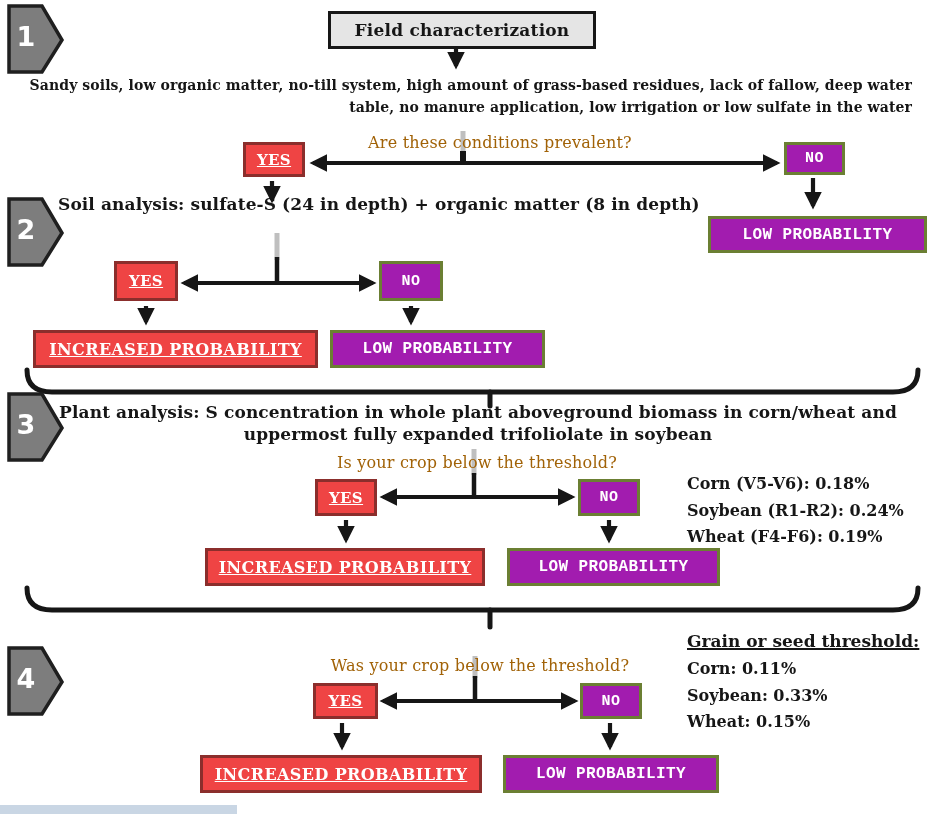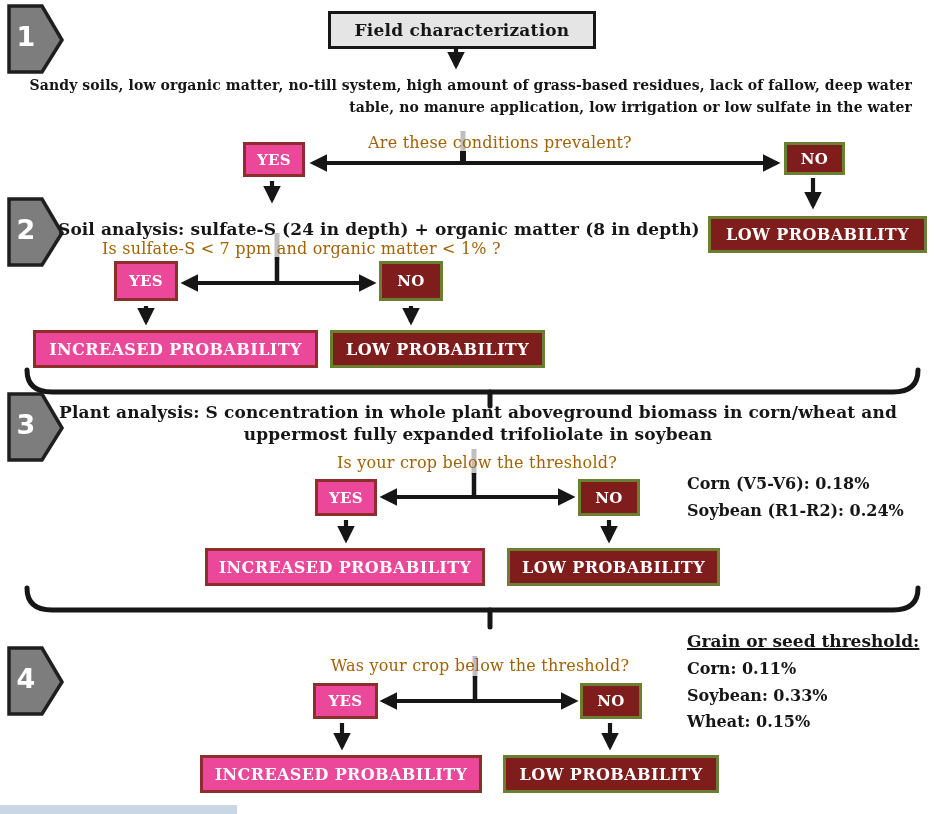--- a/index.html
+++ b/index.html
@@ -25,22 +25,22 @@
   .q{
     color:#a16207;font-weight:normal;font-size:16px;white-space:nowrap;letter-spacing:.2px;
   }
   .q.center{text-align:center;}
   .flow-title{font-weight:bold;font-size:17px;white-space:nowrap;letter-spacing:.1px;}
   .flow-title.wrap{white-space:normal;text-align:center;line-height:22px;}
   .box{
     display:flex;align-items:center;justify-content:center;color:#ffffff;font-weight:bold;
     box-sizing:border-box;letter-spacing:.4px;
   }
-  .box.red{background:#ec4899;border:3px solid #8b2e2c;}
-  .box.green{background:#7f1d1d;border:3px solid #6b7f33;}
+  .box.red{background:#ef4444;border:3px solid #8b2e2c;text-decoration:underline;}
+  .box.green{background:#a21caf;border:3px solid #6b7f33;font-family:Liberation Mono, monospace;}
   .box.small{font-size:15px;}
   .box.result{font-size:16px;}
   .th-head{font-weight:bold;font-size:17px;text-decoration:underline;text-decoration-thickness:2px;white-space:nowrap;}
   .th-item{font-weight:bold;font-size:16px;white-space:nowrap;}
   .edge-strip{background:#c9d6e4;}
 </style>
 </head>
 <body>
 
 <div id="stage">
@@ -109,31 +109,31 @@
     <span class="num">4</span>
   </div>
 
   <div class="abs titlebox" style="left:328px;top:11px;width:262px;height:32px;">Field characterization</div>
   <div class="abs para" style="left:26px;top:75px;width:886px;">Sandy soils, low organic matter, no-till system, high amount of grass-based residues, lack of fallow, deep water table, no manure application,  low irrigation or low sulfate in the water</div>
   <div class="abs q center" style="left:260px;top:133px;width:480px;">Are these conditions prevalent?</div>
   <div class="abs box red small" style="left:243px;top:142px;width:62px;height:35px;">YES</div>
   <div class="abs box green small" style="left:784px;top:142px;width:61px;height:33px;">NO</div>
   <div class="abs box green result" style="left:708px;top:216px;width:219px;height:37px;">LOW PROBABILITY</div>
 
-  <div class="abs flow-title" style="left:58px;top:219px;">Soil analysis: sulfate-S (24 in depth) + organic matter (8 in depth)</div>
-  <div class="abs q" style="left:102px;top:239px;">Is sulfate-S &lt; 7 ppm and organic matter &lt; 1% ?</div>
+  <div class="abs flow-title" style="left:58px;top:194px;">Soil analysis: sulfate-S (24 in depth) + organic matter (8 in depth)</div>
   <div class="abs box red small" style="left:114px;top:261px;width:64px;height:40px;">YES</div>
   <div class="abs box green small" style="left:379px;top:261px;width:64px;height:40px;">NO</div>
   <div class="abs box red result" style="left:33px;top:330px;width:285px;height:38px;">INCREASED PROBABILITY</div>
   <div class="abs box green result" style="left:330px;top:330px;width:215px;height:38px;">LOW PROBABILITY</div>
 
   <div class="abs q center" style="left:307px;top:453px;width:340px;">Is your crop below the threshold?</div>
   <div class="abs flow-title wrap" style="left:58px;top:401px;width:840px;">Plant analysis: S concentration in whole plant aboveground biomass in corn/wheat and uppermost fully expanded trifoliolate in soybean</div>
   <div class="abs th-item" style="left:687px;top:474px;">Corn (V5-V6): 0.18%</div>
   <div class="abs th-item" style="left:687px;top:501px;">Soybean (R1-R2): 0.24%</div>
+  <div class="abs th-item" style="left:687px;top:527px;">Wheat (F4-F6): 0.19%</div>
   <div class="abs box red small" style="left:315px;top:479px;width:62px;height:37px;">YES</div>
   <div class="abs box green small" style="left:578px;top:479px;width:62px;height:37px;">NO</div>
   <div class="abs box red result" style="left:205px;top:548px;width:280px;height:38px;">INCREASED PROBABILITY</div>
   <div class="abs box green result" style="left:507px;top:548px;width:213px;height:38px;">LOW PROBABILITY</div>
 
   <div class="abs q center" style="left:250px;top:656px;width:460px;">Was your crop below the threshold?</div>
   <div class="abs th-head" style="left:687px;top:631px;">Grain or seed threshold:</div>
   <div class="abs th-item" style="left:687px;top:659px;">Corn: 0.11%</div>
   <div class="abs th-item" style="left:687px;top:686px;">Soybean: 0.33%</div>
   <div class="abs th-item" style="left:687px;top:712px;">Wheat: 0.15%</div>

